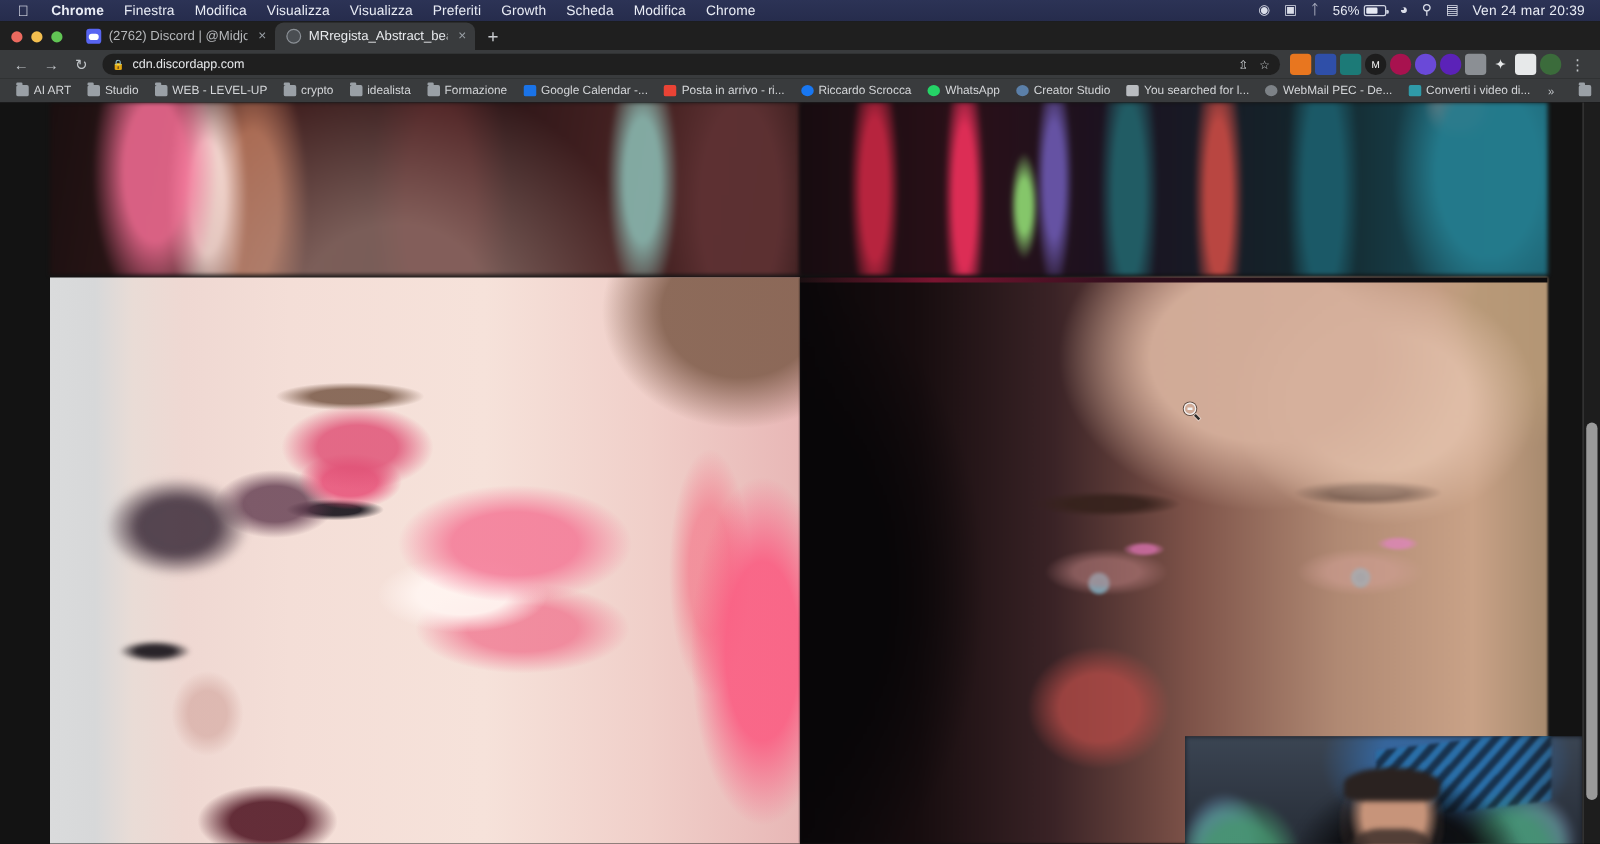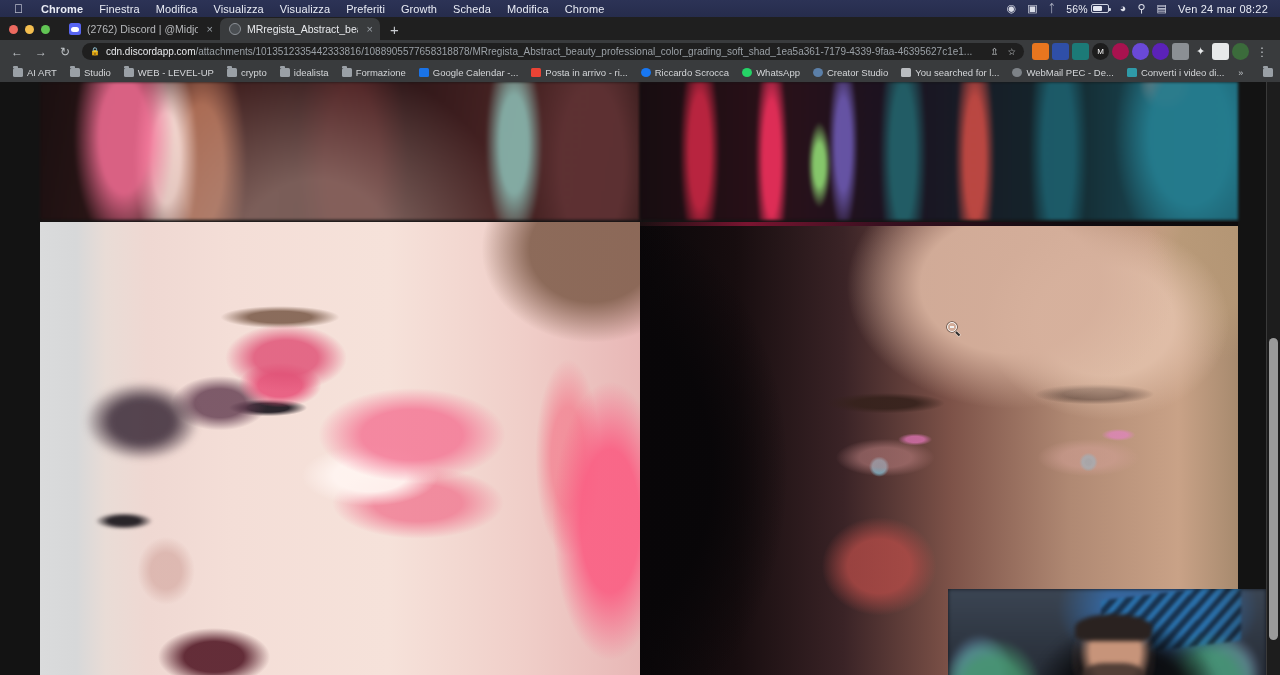--- a/index.html
+++ b/index.html
@@ -315,21 +315,21 @@
     <span class="glyph">ᛏ</span>
     <span class="batt">
       <span>56%</span>
       <span class="battbox">
           <span class="battfill"></span>
         </span>
     </span>
     <span class="glyph">◕</span>
     <span class="glyph">⚲</span>
     <span class="glyph">▤</span>
-    <span class="clock">Ven 24 mar  08:22</span>
+    <span class="clock">Ven 24 mar  20:39</span>
   </span>
 </div>
 
 <div id="tabstrip">
   <div class="traffic">
     <span class="tl r"></span>
     <span class="tl y"></span>
     <span class="tl g"></span>
   </div>
 
@@ -349,21 +349,20 @@
 </div>
 
 <div id="navbar">
   <span class="navbtn">←</span>
   <span class="navbtn">→</span>
   <span class="navbtn">↻</span>
 
   <div id="omnibox">
     <span class="lock">🔒</span>
     <span class="host">cdn.discordapp.com</span>
-    <span class="path">/attachments/1013512335442333816/1088905577658318878/MRregista_Abstract_beauty_professional_color_grading_soft_shad_1ea5a361-7179-4339-9faa-46395627c1e1...</span>
     <span class="omni-right">
       <span>⇫</span>
       <span>☆</span>
     </span>
   </div>
 
   <div id="extensions">
     <span class="ext" style="background:#e8761f"></span>
     <span class="ext" style="background:#2f4fa8"></span>
     <span class="ext" style="background:#1c7a77"></span>

